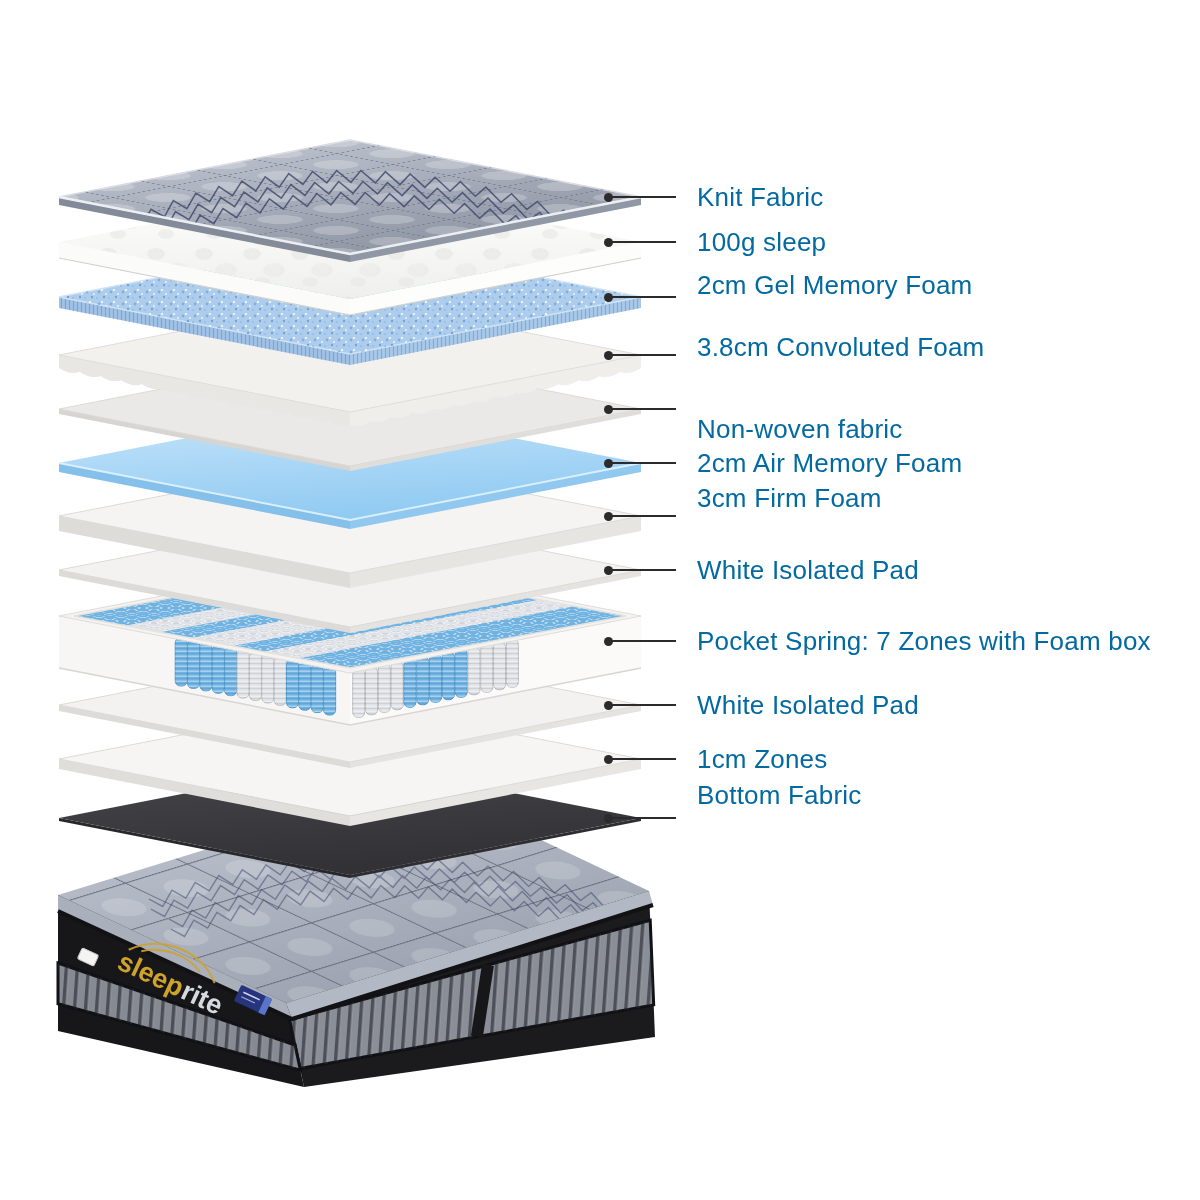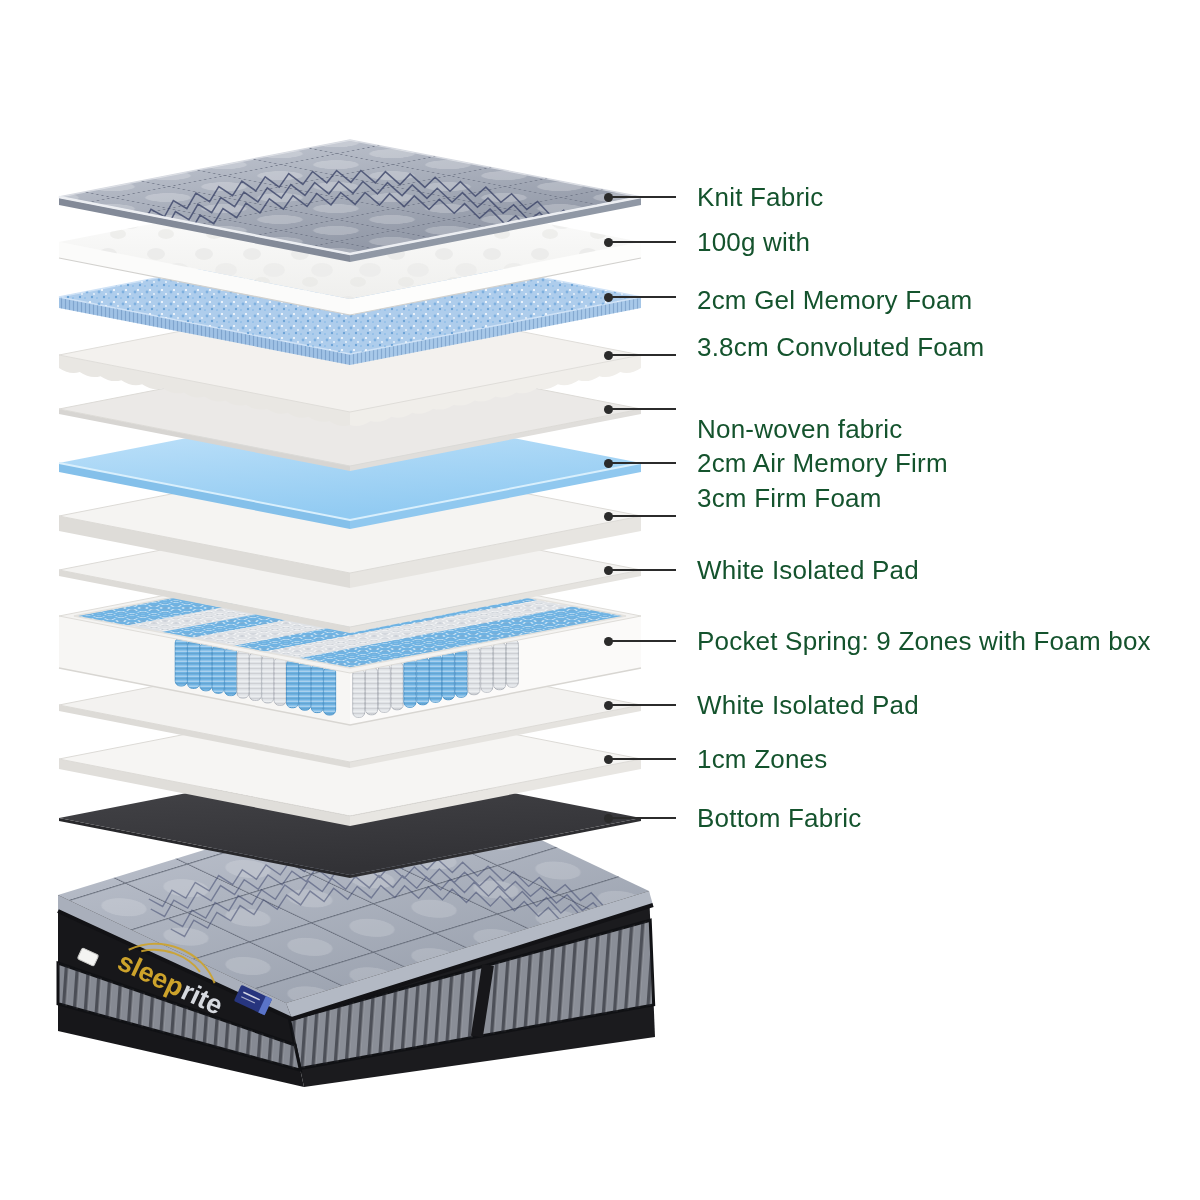--- a/index.html
+++ b/index.html
@@ -1,20 +1,20 @@
 <!DOCTYPE html>
 <html><head>
 <meta charset="utf-8">
 <title>Mattress Layer Diagram</title>
 <style>
   html,body{margin:0;padding:0;background:#ffffff;}
   .stage{position:relative;width:1200px;height:1200px;background:#ffffff;overflow:hidden;
          font-family:"Liberation Sans","DejaVu Sans",sans-serif;}
   #scene{position:absolute;left:0;top:0;}
-  .lbl{position:absolute;left:697px;font-size:26px;line-height:30px;color:#14532d;
+  .lbl{position:absolute;left:697px;font-size:26px;line-height:30px;color:#0369a1;
        letter-spacing:0.2px;white-space:nowrap;}
   .leader-line{position:absolute;left:609px;width:67px;height:2px;background:#2b2b2b;}
   .leader-dot{position:absolute;left:604px;width:9px;height:9px;border-radius:50%;background:#2b2b2b;}
 </style>
 </head>
 <body>
 
 <div class="stage">
 
   <svg id="scene" width="1200" height="1200" viewBox="0 0 1200 1200">
@@ -278,26 +278,26 @@
     <div class="leader-line" style="top:515px"></div>
     <div class="leader-line" style="top:569px"></div>
     <div class="leader-line" style="top:640px"></div>
     <div class="leader-line" style="top:704px"></div>
     <div class="leader-line" style="top:758px"></div>
     <div class="leader-line" style="top:817px"></div>
   </div>
 
   <div>
     <div class="lbl" style="top:182px">Knit Fabric</div>
-    <div class="lbl" style="top:227px">100g with</div>
-    <div class="lbl" style="top:285px">2cm Gel Memory Foam</div>
+    <div class="lbl" style="top:227px">100g sleep</div>
+    <div class="lbl" style="top:270px">2cm Gel Memory Foam</div>
     <div class="lbl" style="top:332px">3.8cm Convoluted Foam</div>
     <div class="lbl" style="top:414px">Non-woven fabric</div>
-    <div class="lbl" style="top:448px">2cm Air Memory Firm</div>
+    <div class="lbl" style="top:448px">2cm Air Memory Foam</div>
     <div class="lbl" style="top:483px">3cm Firm Foam</div>
     <div class="lbl" style="top:555px">White Isolated Pad</div>
-    <div class="lbl" style="top:626px">Pocket Spring: 9 Zones with Foam box</div>
+    <div class="lbl" style="top:626px">Pocket Spring: 7 Zones with Foam box</div>
     <div class="lbl" style="top:690px">White Isolated Pad</div>
     <div class="lbl" style="top:744px">1cm Zones</div>
-    <div class="lbl" style="top:803px">Bottom Fabric</div>
+    <div class="lbl" style="top:780px">Bottom Fabric</div>
   </div>
 
 </div>
 
 </body></html>

